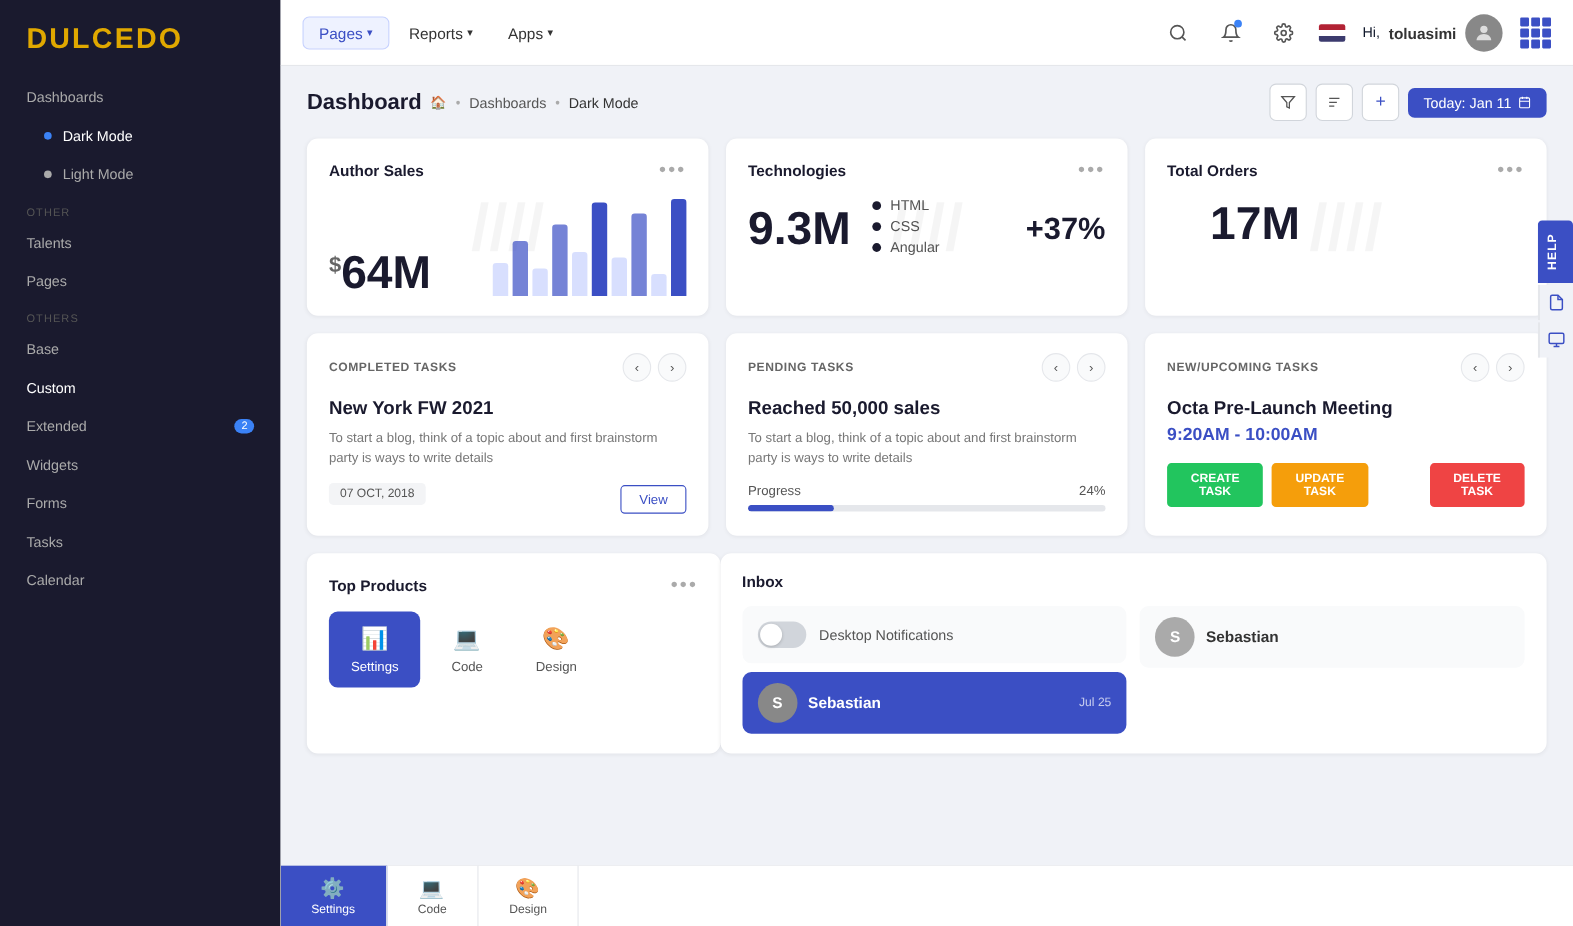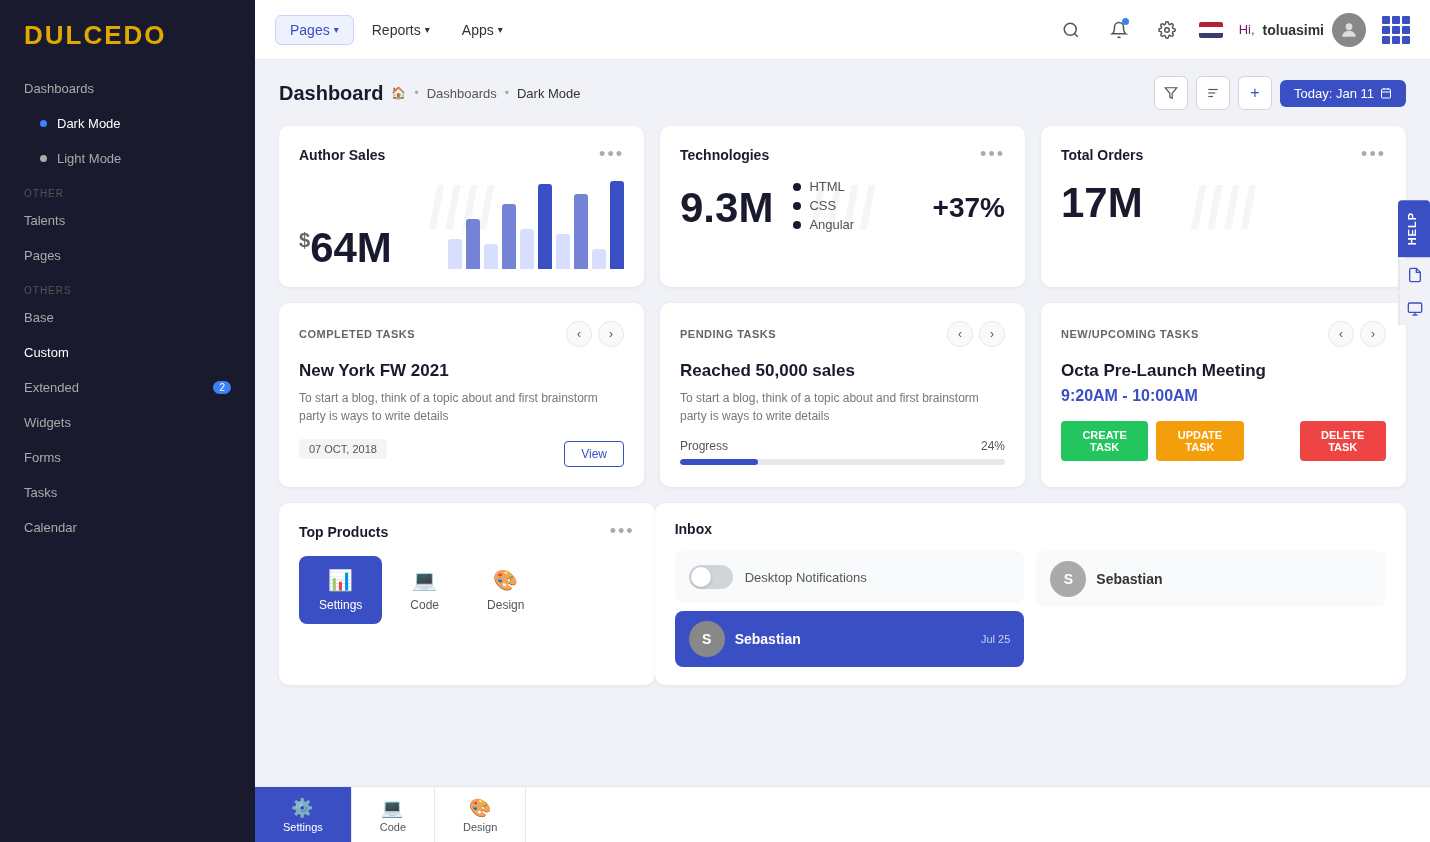--- a/index.html
+++ b/index.html
@@ -312,20 +312,21 @@
     .tech-growth {
       font-size: 28px;
       font-weight: 700;
       color: #1a1a2e;
     }
 
     
     .total-orders-body {
       display: flex;
       align-items: center;
+      margin-left: 39px;
     }
     .total-orders-number {
       font-size: 42px;
       font-weight: 800;
       color: #1a1a2e;
     }
 
     
     .tasks-grid {
       display: grid;
@@ -713,21 +714,21 @@
         <span class="notif-dot"></span>
       </div>
       <div class="topbar-icon">
         <svg width="18" height="18" viewBox="0 0 24 24" fill="none" stroke="#555" stroke-width="2">
             <circle cx="12" cy="12" r="3"></circle>
             <path d="M19.4 15a1.65 1.65 0 0 0 .33 1.82l.06.06a2 2 0 0 1-2.83 2.83l-.06-.06a1.65 1.65 0 0 0-1.82-.33 1.65 1.65 0 0 0-1 1.51V21a2 2 0 0 1-4 0v-.09A1.65 1.65 0 0 0 9 19.4a1.65 1.65 0 0 0-1.82.33l-.06.06a2 2 0 0 1-2.83-2.83l.06-.06A1.65 1.65 0 0 0 4.68 15a1.65 1.65 0 0 0-1.51-1H3a2 2 0 0 1 0-4h.09A1.65 1.65 0 0 0 4.6 9a1.65 1.65 0 0 0-.33-1.82l-.06-.06a2 2 0 0 1 2.83-2.83l.06.06A1.65 1.65 0 0 0 9 4.68a1.65 1.65 0 0 0 1-1.51V3a2 2 0 0 1 4 0v.09a1.65 1.65 0 0 0 1 1.51 1.65 1.65 0 0 0 1.82-.33l.06-.06a2 2 0 0 1 2.83 2.83l-.06.06A1.65 1.65 0 0 0 19.4 9a1.65 1.65 0 0 0 1.51 1H21a2 2 0 0 1 0 4h-.09a1.65 1.65 0 0 0-1.51 1z"></path>
           </svg>
       </div>
       <div class="flag-icon"></div>
       <div class="topbar-user">
-        <span style="color:#701a75;font-size:13px;">Hi,</span>
+        <span style="color:#0f172a;font-size:13px;">Hi,</span>
         <span style="font-size:14px;font-weight:600;color:#333;">toluasimi</span>
         <div class="topbar-avatar">
           <svg width="20" height="20" viewBox="0 0 24 24" fill="#ddd">
               <circle cx="12" cy="8" r="4"></circle>
               <path d="M4 20c0-4 3.6-7 8-7s8 3 8 7"></path>
             </svg>
         </div>
       </div>
       <div class="topbar-grid-icon">
         <span></span>

